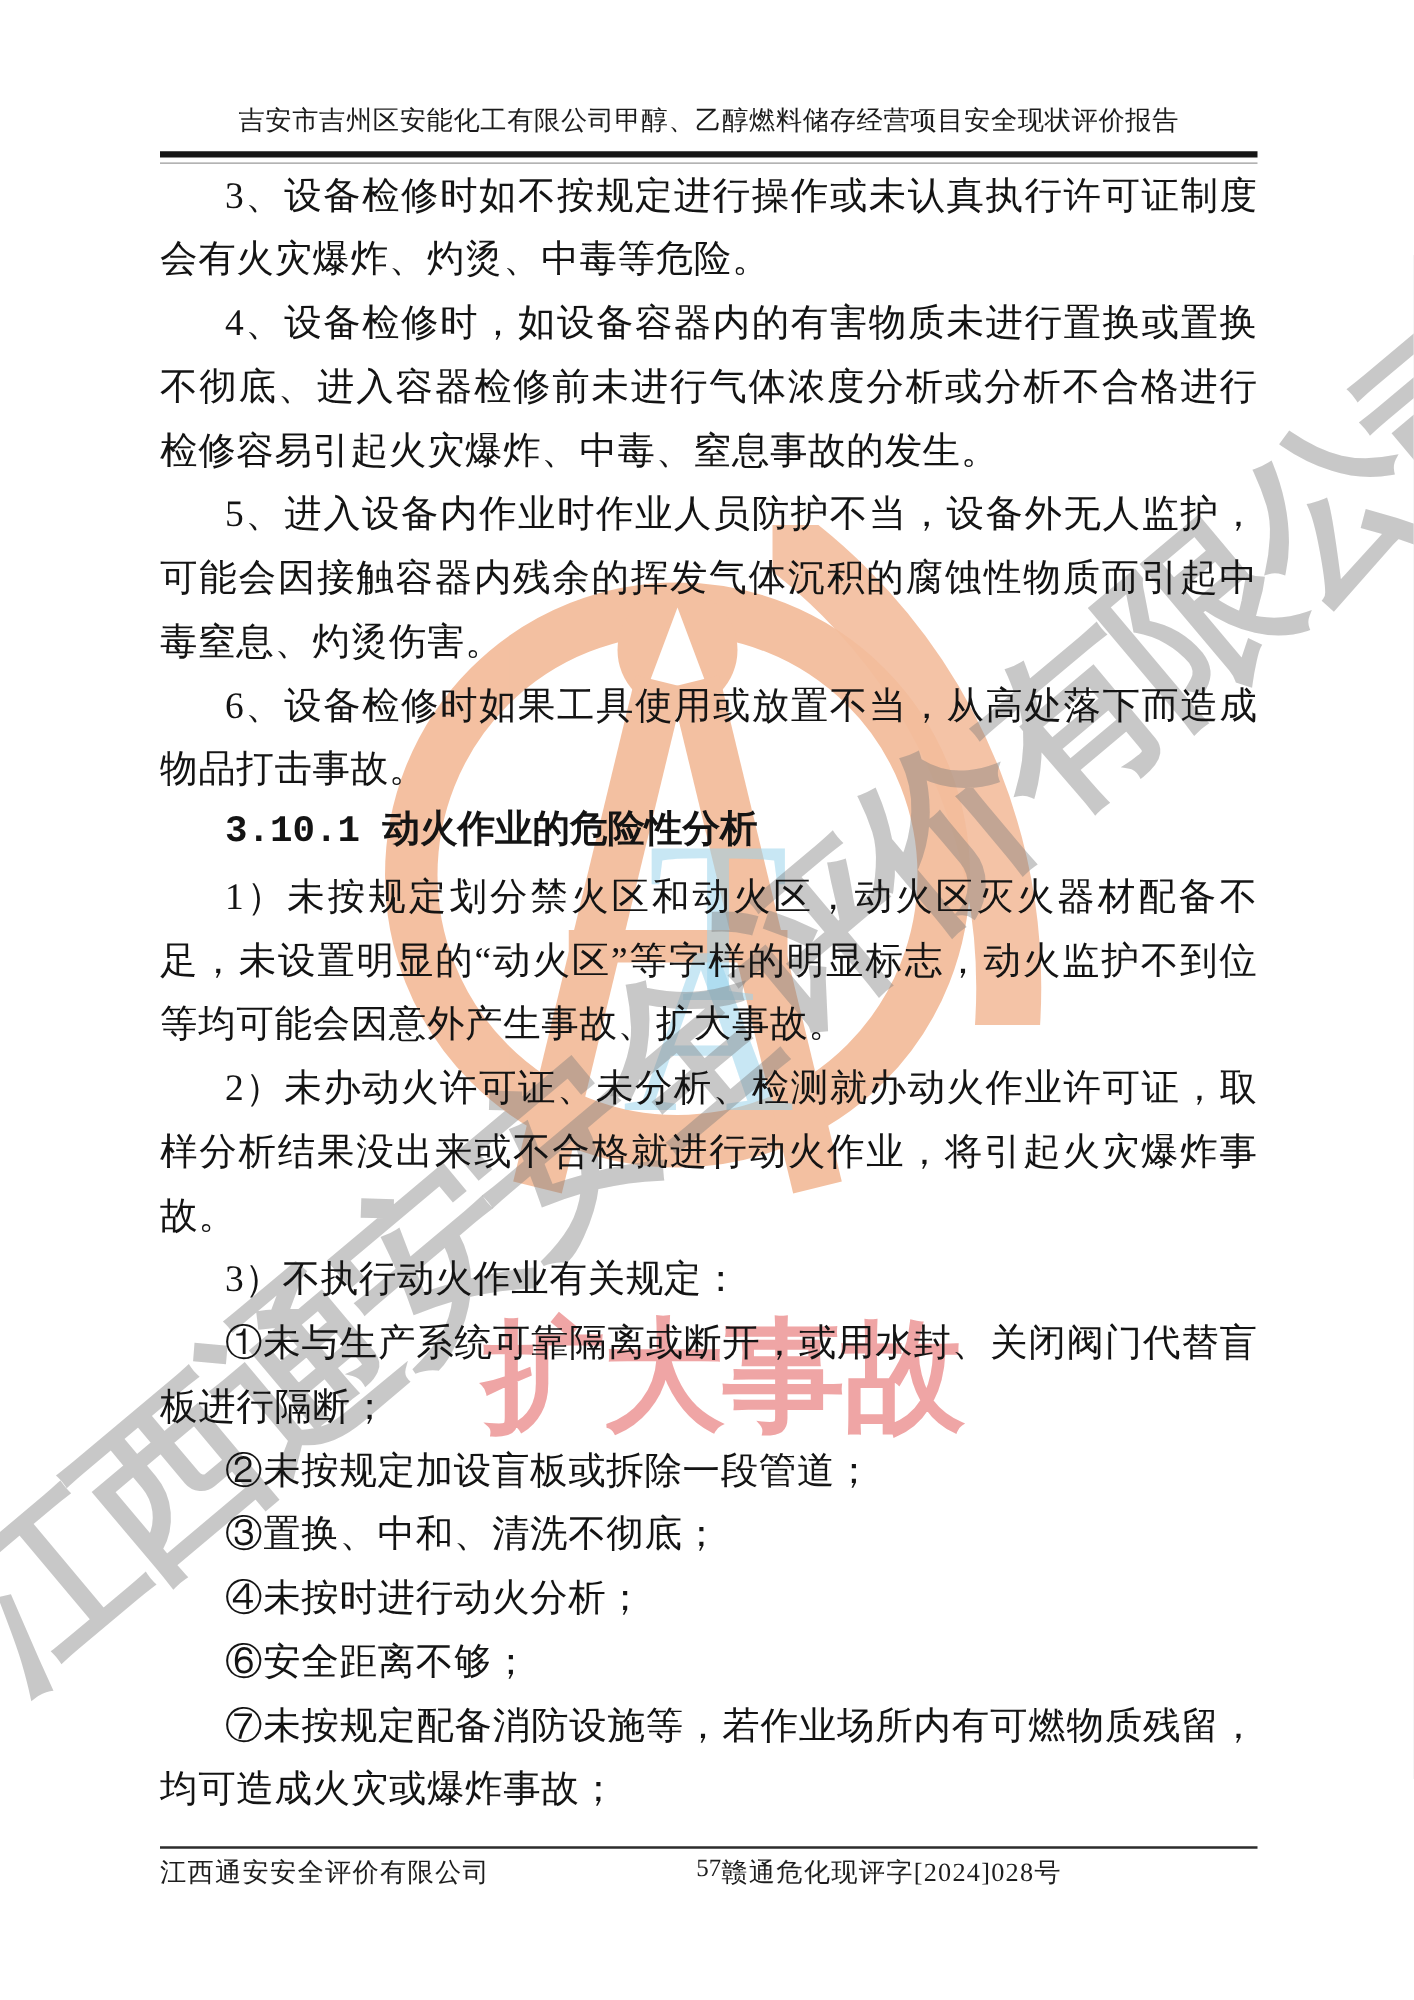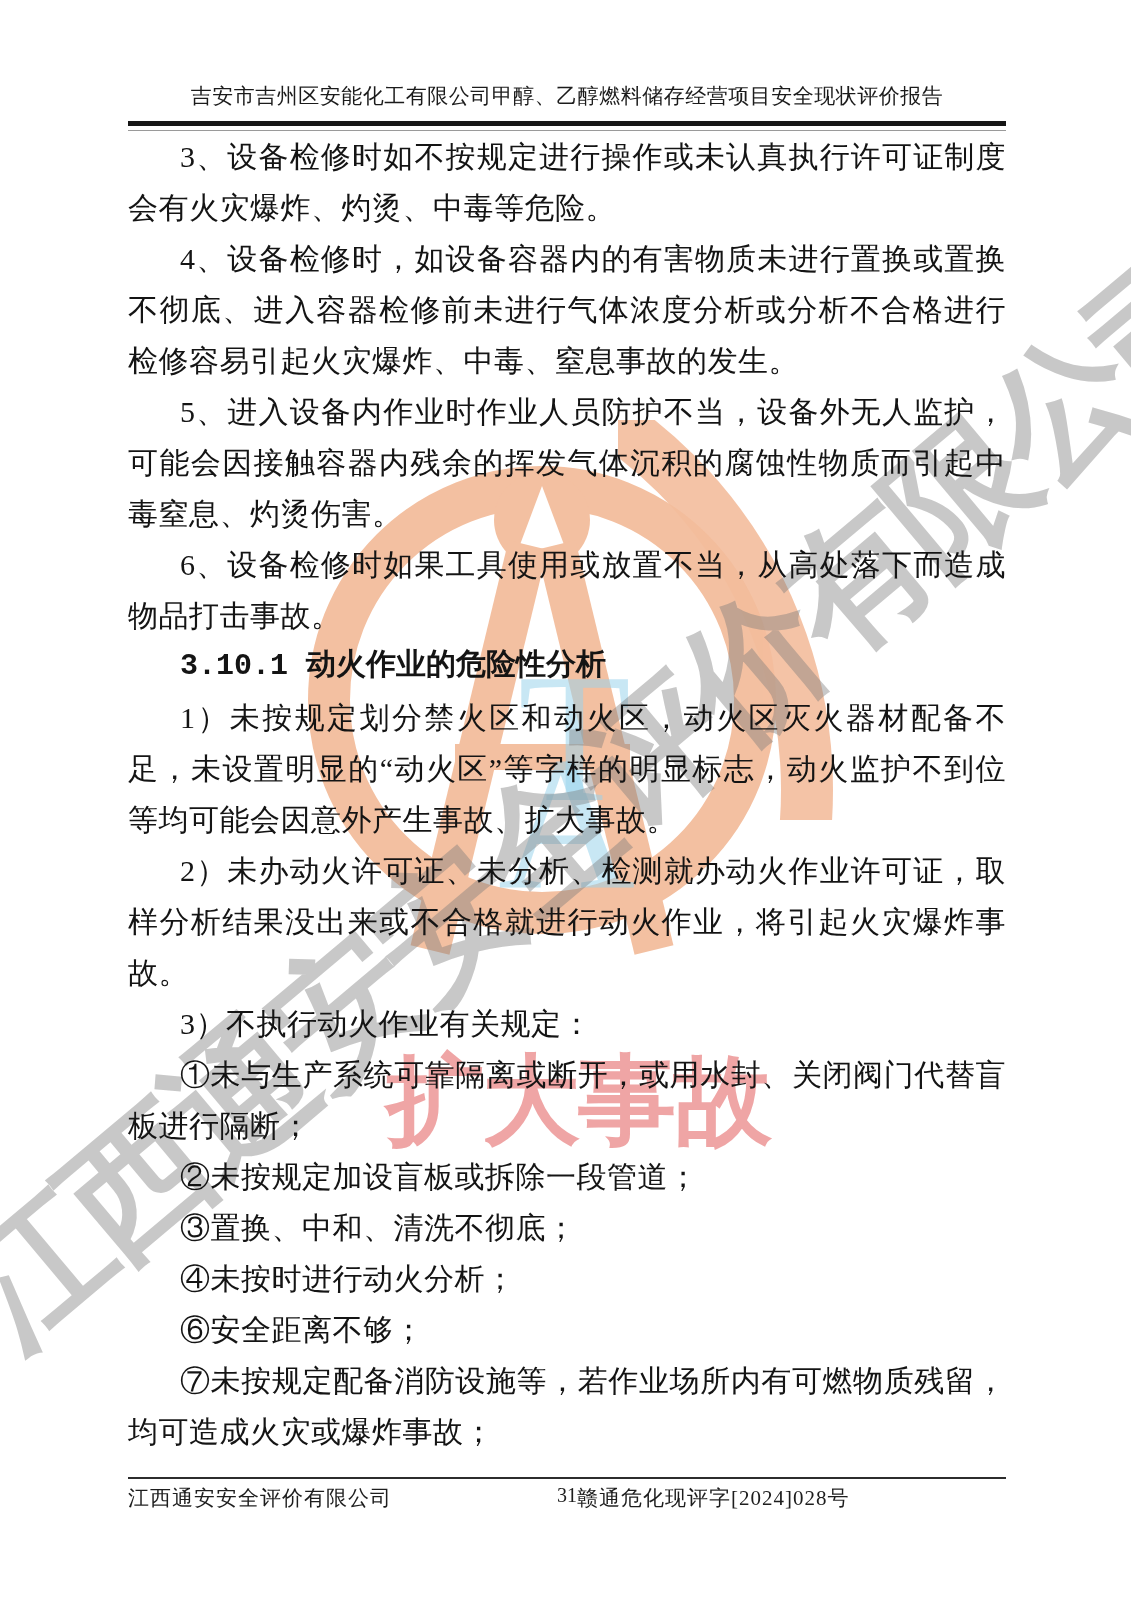--- a/index.html
+++ b/index.html
@@ -114,18 +114,18 @@
       <p class="para">②未按规定加设盲板或拆除一段管道；</p>
       <p class="para">③置换、中和、清洗不彻底；</p>
       <p class="para">④未按时进行动火分析；</p>
       <p class="para">⑥安全距离不够；</p>
       <p class="para">⑦未按规定配备消防设施等，若作业场所内有可燃物质残留，均可造成火灾或爆炸事故；</p>
     </div>
 
     <div class="footer-rule"></div>
     <div class="footer">
       <span class="f-left">江西通安安全评价有限公司</span>
-      <span class="f-center">31</span>
+      <span class="f-center">57</span>
       <span class="f-right">赣通危化现评字[2024]028号</span>
     </div>
 
   </div>
 </div>
 
 </body></html>

